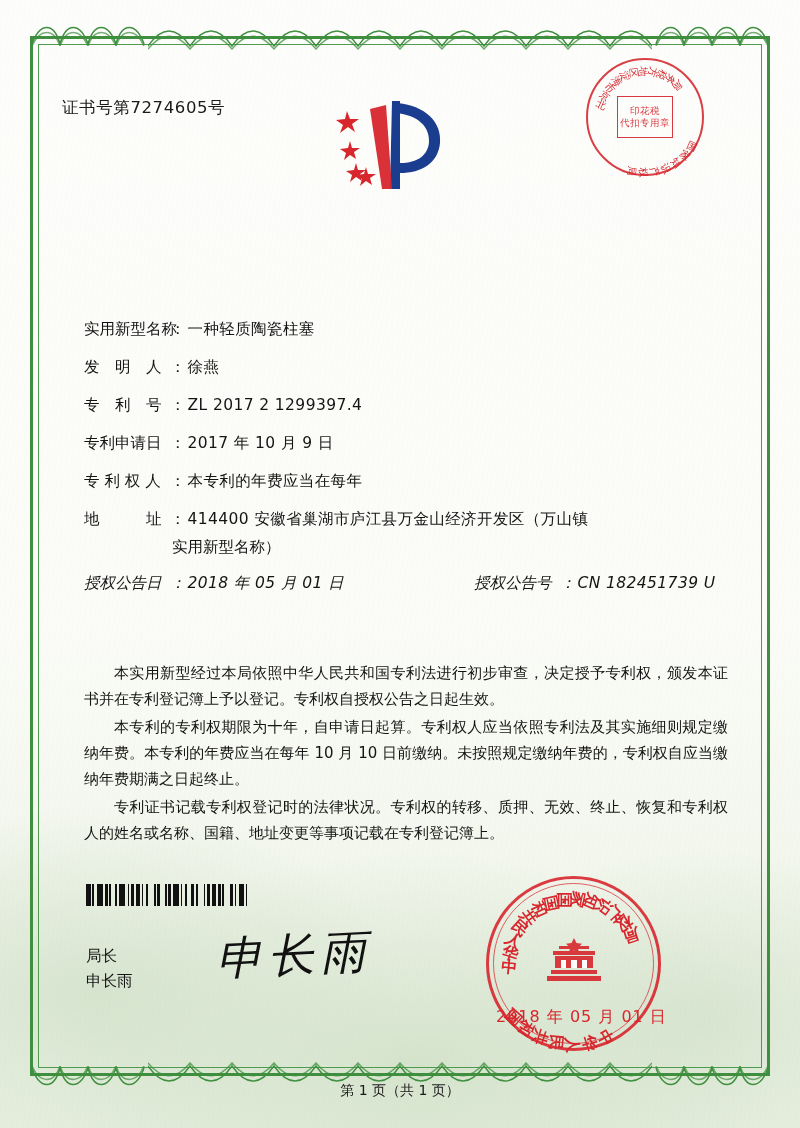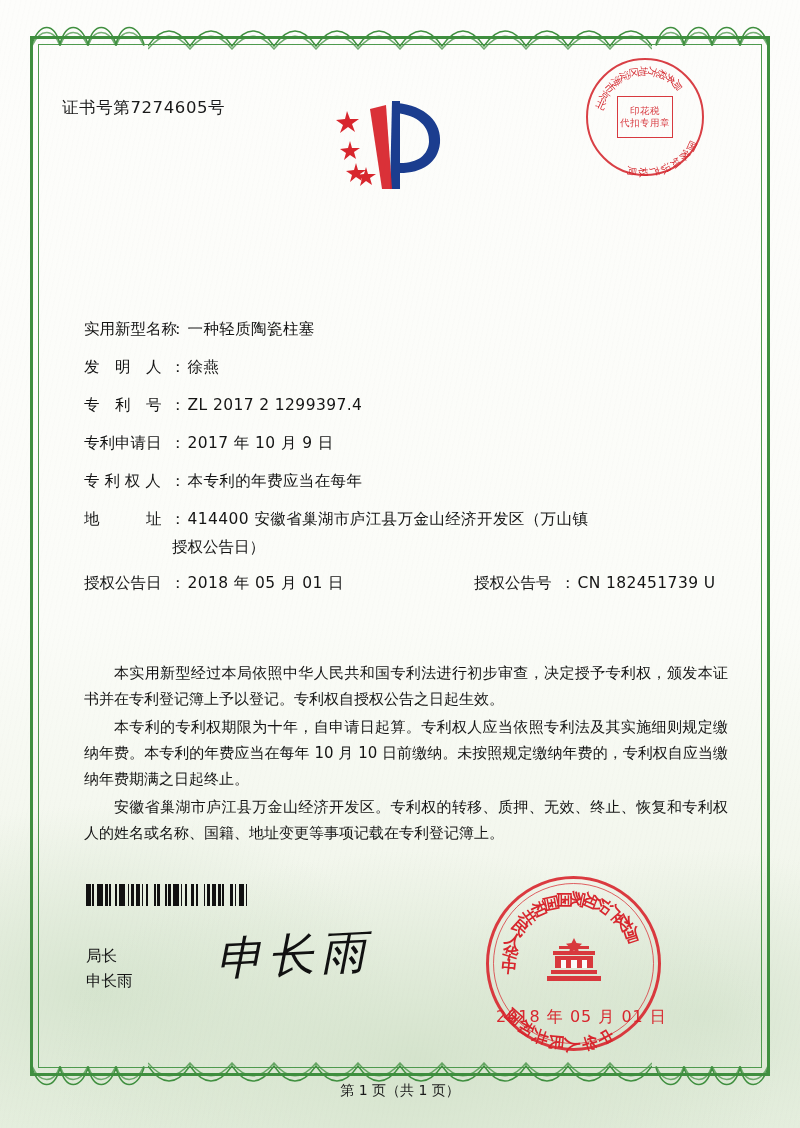--- a/index.html
+++ b/index.html
@@ -178,20 +178,21 @@
   .field-sub {
     margin-left: 88px;
     margin-top: -10px;
     margin-bottom: 20px;
     font-size: 15.5px;
   }
   .row-two {
     display: flex;
     align-items: baseline;
     margin-bottom: 8px;
+    font-style: italic;
   }
   .row-two .left { width: 390px; display:flex; }
   .row-two .right { display:flex; }
   .lbl5 {
     width: 86px;
     flex: 0 0 auto;
     display: inline-flex;
     justify-content: space-between;
   }
   .lbl5b {
@@ -460,40 +461,40 @@
       <span class="field-label">专 利 权 人</span>
       <span class="field-colon">：</span>
       <span class="field-value">本专利的年费应当在每年</span>
     </div>
 
     <div class="field-row">
       <span class="field-label">地　　　址</span>
       <span class="field-colon">：</span>
       <span class="field-value">414400 安徽省巢湖市庐江县万金山经济开发区（万山镇</span>
     </div>
-    <div class="field-sub">授权公告日）</div>
+    <div class="field-sub">实用新型名称）</div>
 
     <div class="row-two">
       <div class="left">
         <span class="lbl5">授权公告日</span>
         <span class="field-colon">：</span>
         <span class="field-value">2018 年 05 月 01 日</span>
       </div>
       <div class="right">
         <span class="lbl5b">授权公告号</span>
         <span class="field-colon">：</span>
         <span class="field-value">CN 182451739 U</span>
       </div>
     </div>
   </div>
 
   <div class="body-text">
     <p>本实用新型经过本局依照中华人民共和国专利法进行初步审查，决定授予专利权，颁发本证书并在专利登记簿上予以登记。专利权自授权公告之日起生效。</p>
     <p>本专利的专利权期限为十年，自申请日起算。专利权人应当依照专利法及其实施细则规定缴纳年费。本专利的年费应当在每年 10 月 10 日前缴纳。未按照规定缴纳年费的，专利权自应当缴纳年费期满之日起终止。</p>
-    <p>安徽省巢湖市庐江县万金山经济开发区。专利权的转移、质押、无效、终止、恢复和专利权人的姓名或名称、国籍、地址变更等事项记载在专利登记簿上。</p>
+    <p>专利证书记载专利权登记时的法律状况。专利权的转移、质押、无效、终止、恢复和专利权人的姓名或名称、国籍、地址变更等事项记载在专利登记簿上。</p>
   </div>
 
   <div class="barcode">
       <i style="left: 0px; width: 4.65px;"></i>
       <i style="left: 6.2px; width: 1.55px;"></i>
       <i style="left: 10.85px; width: 6.2px;"></i>
       <i style="left: 18.6px; width: 3.1px;"></i>
       <i style="left: 23.25px; width: 1.55px;"></i>
       <i style="left: 29.45px; width: 1.55px;"></i>
       <i style="left: 32.55px; width: 6.2px;"></i>

